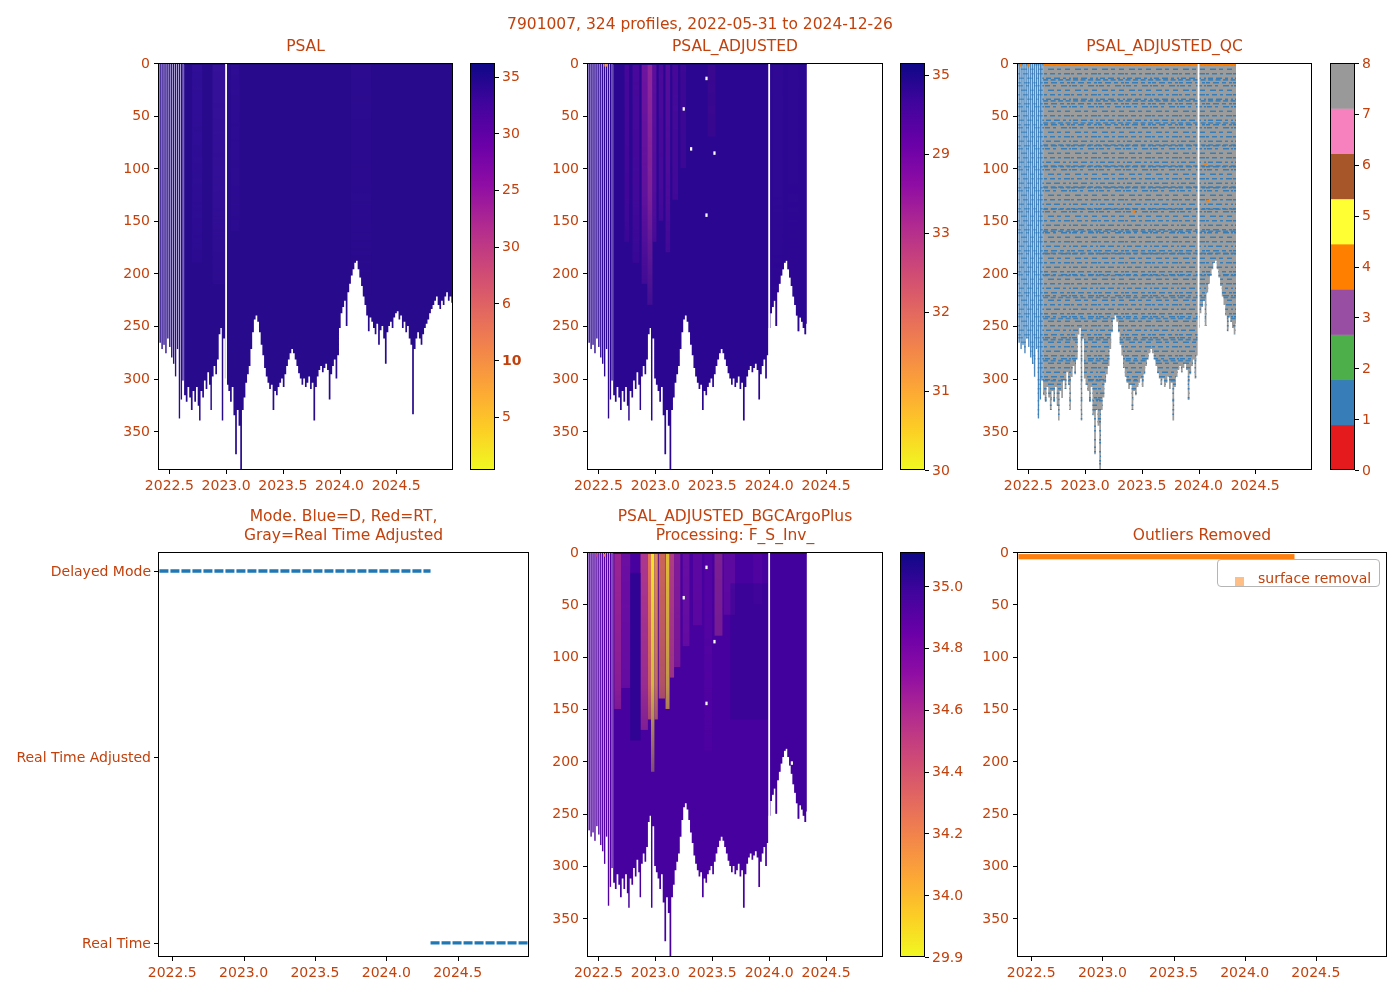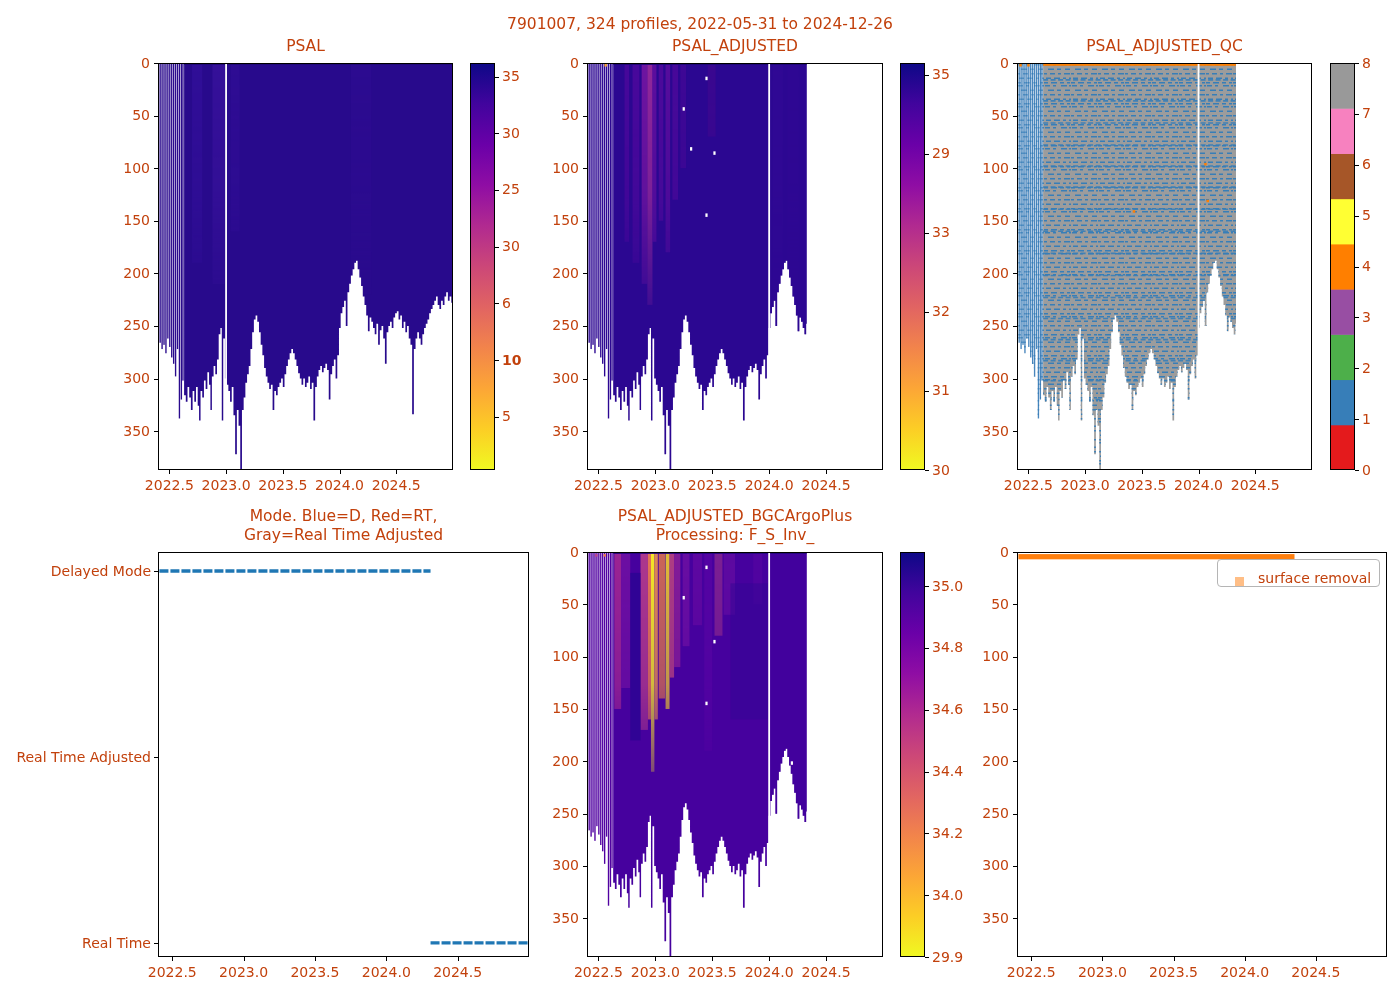--- a/index.html
+++ b/index.html
@@ -32,20 +32,21 @@
   <div class="ptitle" style="left:1017px;top:37px;width:295px;">PSAL_ADJUSTED_QC</div>
 
   <div class="ptitle" style="left:158px;top:507px;width:371px;">
     <div>Mode. Blue=D, Red=RT,</div>
     <div>Gray=Real Time Adjusted</div>
   </div>
   <div class="ptitle" style="left:587px;top:507px;width:296px;">
     <div>PSAL_ADJUSTED_BGCArgoPlus</div>
     <div>Processing: F_S_Inv_</div>
   </div>
+  <div class="ptitle" style="left:1017px;top:526px;width:370px;">Outliers Removed</div>
 
   <div class="modelab" style="top:562px;">Delayed Mode</div>
   <div class="modelab" style="top:748px;">Real Time Adjusted</div>
   <div class="modelab" style="top:934px;">Real Time</div>
 
   <div class="legend">
     <span class="mk" style="background: rgb(255, 190, 134);"></span>
     <span class="lt">surface removal</span>
   </div>
 <svg width="295" height="407" viewBox="0 0 295 407" style="position: absolute; left: 158px; top: 63px;">

